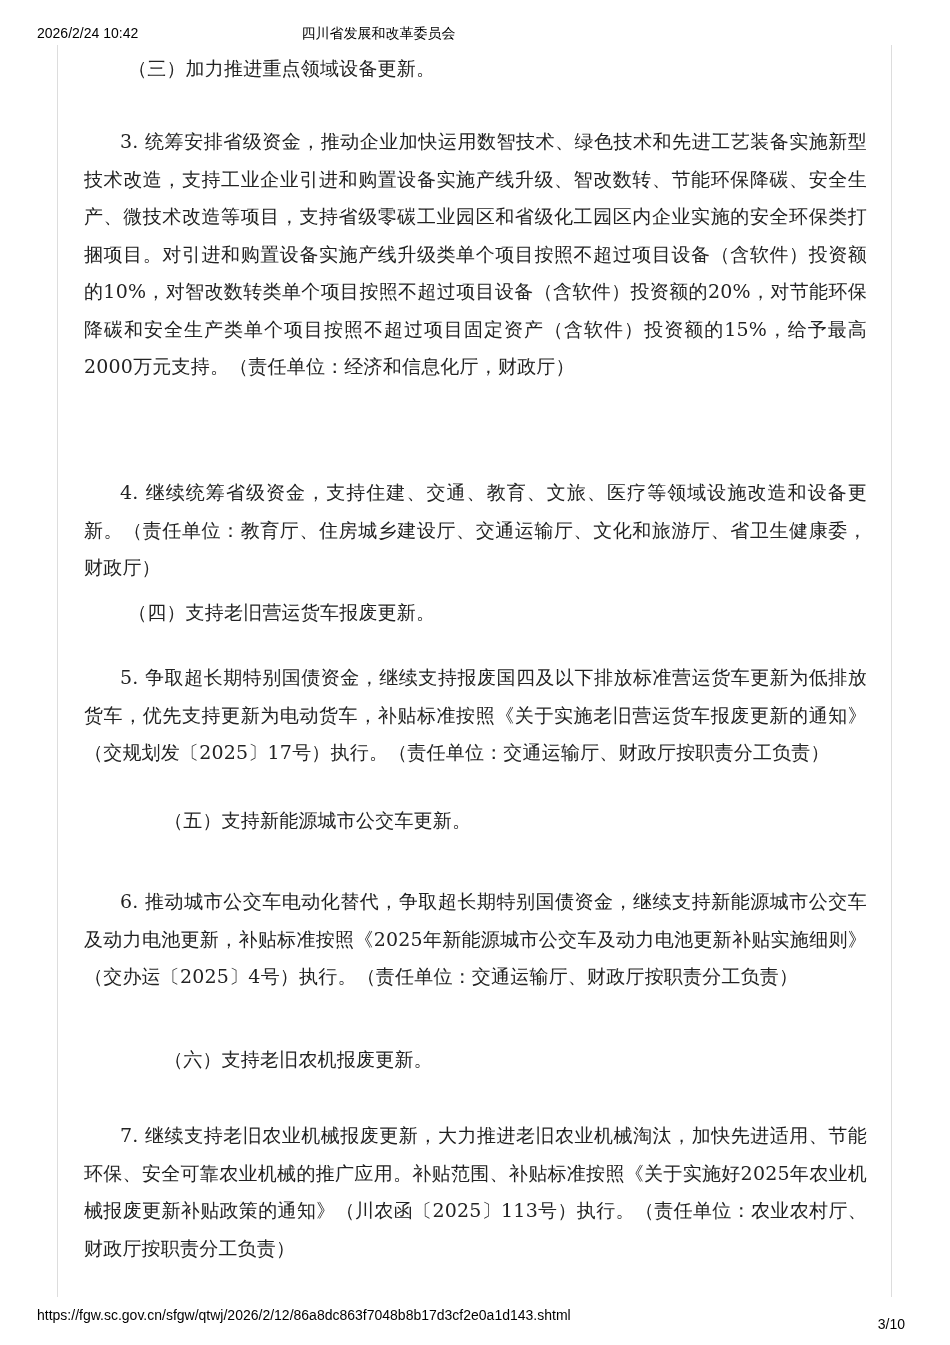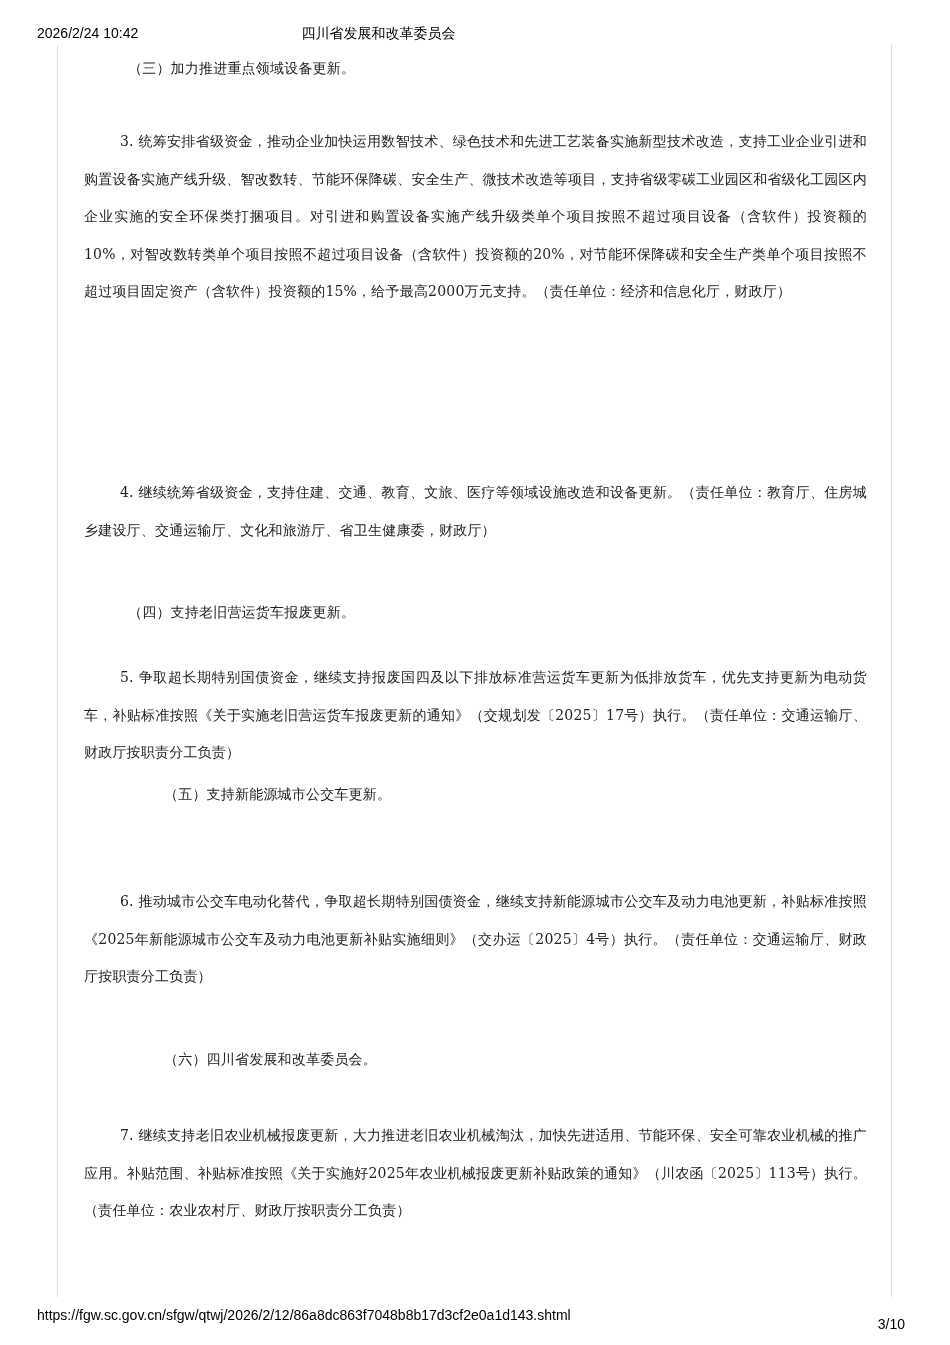--- a/index.html
+++ b/index.html
@@ -58,21 +58,21 @@
     .content-inner {
       position: absolute;
       left: 26px;
       right: 24px;
       top: 0;
     }
     .para {
       position: absolute;
       left: 0;
       right: 0;
-      font-size: 14px;
+      font-size: 19px;
       line-height: 37.5px;
       text-align: justify;
       letter-spacing: 0.2px;
       margin: 0;
     }
     .para.heading { text-indent: 44px; }
     .para.heading.deep { text-indent: 80px; }
     .para.item { text-indent: 36px; }
   </style>
 </head>
@@ -83,23 +83,23 @@
   <span class="center">四川省发展和改革委员会</span>
 </div>
 
 <div class="content-box">
   <div class="content-inner">
     <p class="para heading" style="top:5px;">（三）加力推进重点领域设备更新。</p>
     <p class="para item" style="top:78px;">3. 统筹安排省级资金，推动企业加快运用数智技术、绿色技术和先进工艺装备实施新型技术改造，支持工业企业引进和购置设备实施产线升级、智改数转、节能环保降碳、安全生产、微技术改造等项目，支持省级零碳工业园区和省级化工园区内企业实施的安全环保类打捆项目。对引进和购置设备实施产线升级类单个项目按照不超过项目设备（含软件）投资额的10%，对智改数转类单个项目按照不超过项目设备（含软件）投资额的20%，对节能环保降碳和安全生产类单个项目按照不超过项目固定资产（含软件）投资额的15%，给予最高2000万元支持。（责任单位：经济和信息化厅，财政厅）</p>
     <p class="para item" style="top:429px;">4. 继续统筹省级资金，支持住建、交通、教育、文旅、医疗等领域设施改造和设备更新。（责任单位：教育厅、住房城乡建设厅、交通运输厅、文化和旅游厅、省卫生健康委，财政厅）</p>
     <p class="para heading" style="top:538px;margin-top:11px;">（四）支持老旧营运货车报废更新。</p>
     <p class="para item" style="top:614px;">5. 争取超长期特别国债资金，继续支持报废国四及以下排放标准营运货车更新为低排放货车，优先支持更新为电动货车，补贴标准按照《关于实施老旧营运货车报废更新的通知》（交规划发〔2025〕17号）执行。（责任单位：交通运输厅、财政厅按职责分工负责）</p>
-    <p class="para heading deep" style="top:732px;font-family:Liberation Mono, monospace;">（五）支持新能源城市公交车更新。</p>
+    <p class="para heading deep" style="top:757px;">（五）支持新能源城市公交车更新。</p>
     <p class="para item" style="top:838px;">6. 推动城市公交车电动化替代，争取超长期特别国债资金，继续支持新能源城市公交车及动力电池更新，补贴标准按照《2025年新能源城市公交车及动力电池更新补贴实施细则》（交办运〔2025〕4号）执行。（责任单位：交通运输厅、财政厅按职责分工负责）</p>
-    <p class="para heading deep" style="top:996px;">（六）四川省发展和改革委员会。</p>
+    <p class="para heading deep" style="top:996px;">（六）支持老旧农机报废更新。</p>
     <p class="para item" style="top:1072px;">7. 继续支持老旧农业机械报废更新，大力推进老旧农业机械淘汰，加快先进适用、节能环保、安全可靠农业机械的推广应用。补贴范围、补贴标准按照《关于实施好2025年农业机械报废更新补贴政策的通知》（川农函〔2025〕113号）执行。（责任单位：农业农村厅、财政厅按职责分工负责）</p>
   </div>
 </div>
 
 <div class="print-footer">
   <span class="left">https://fgw.sc.gov.cn/sfgw/qtwj/2026/2/12/86a8dc863f7048b8b17d3cf2e0a1d143.shtml</span>
   <span class="right">3/10</span>
 </div>
 
 </body></html>

